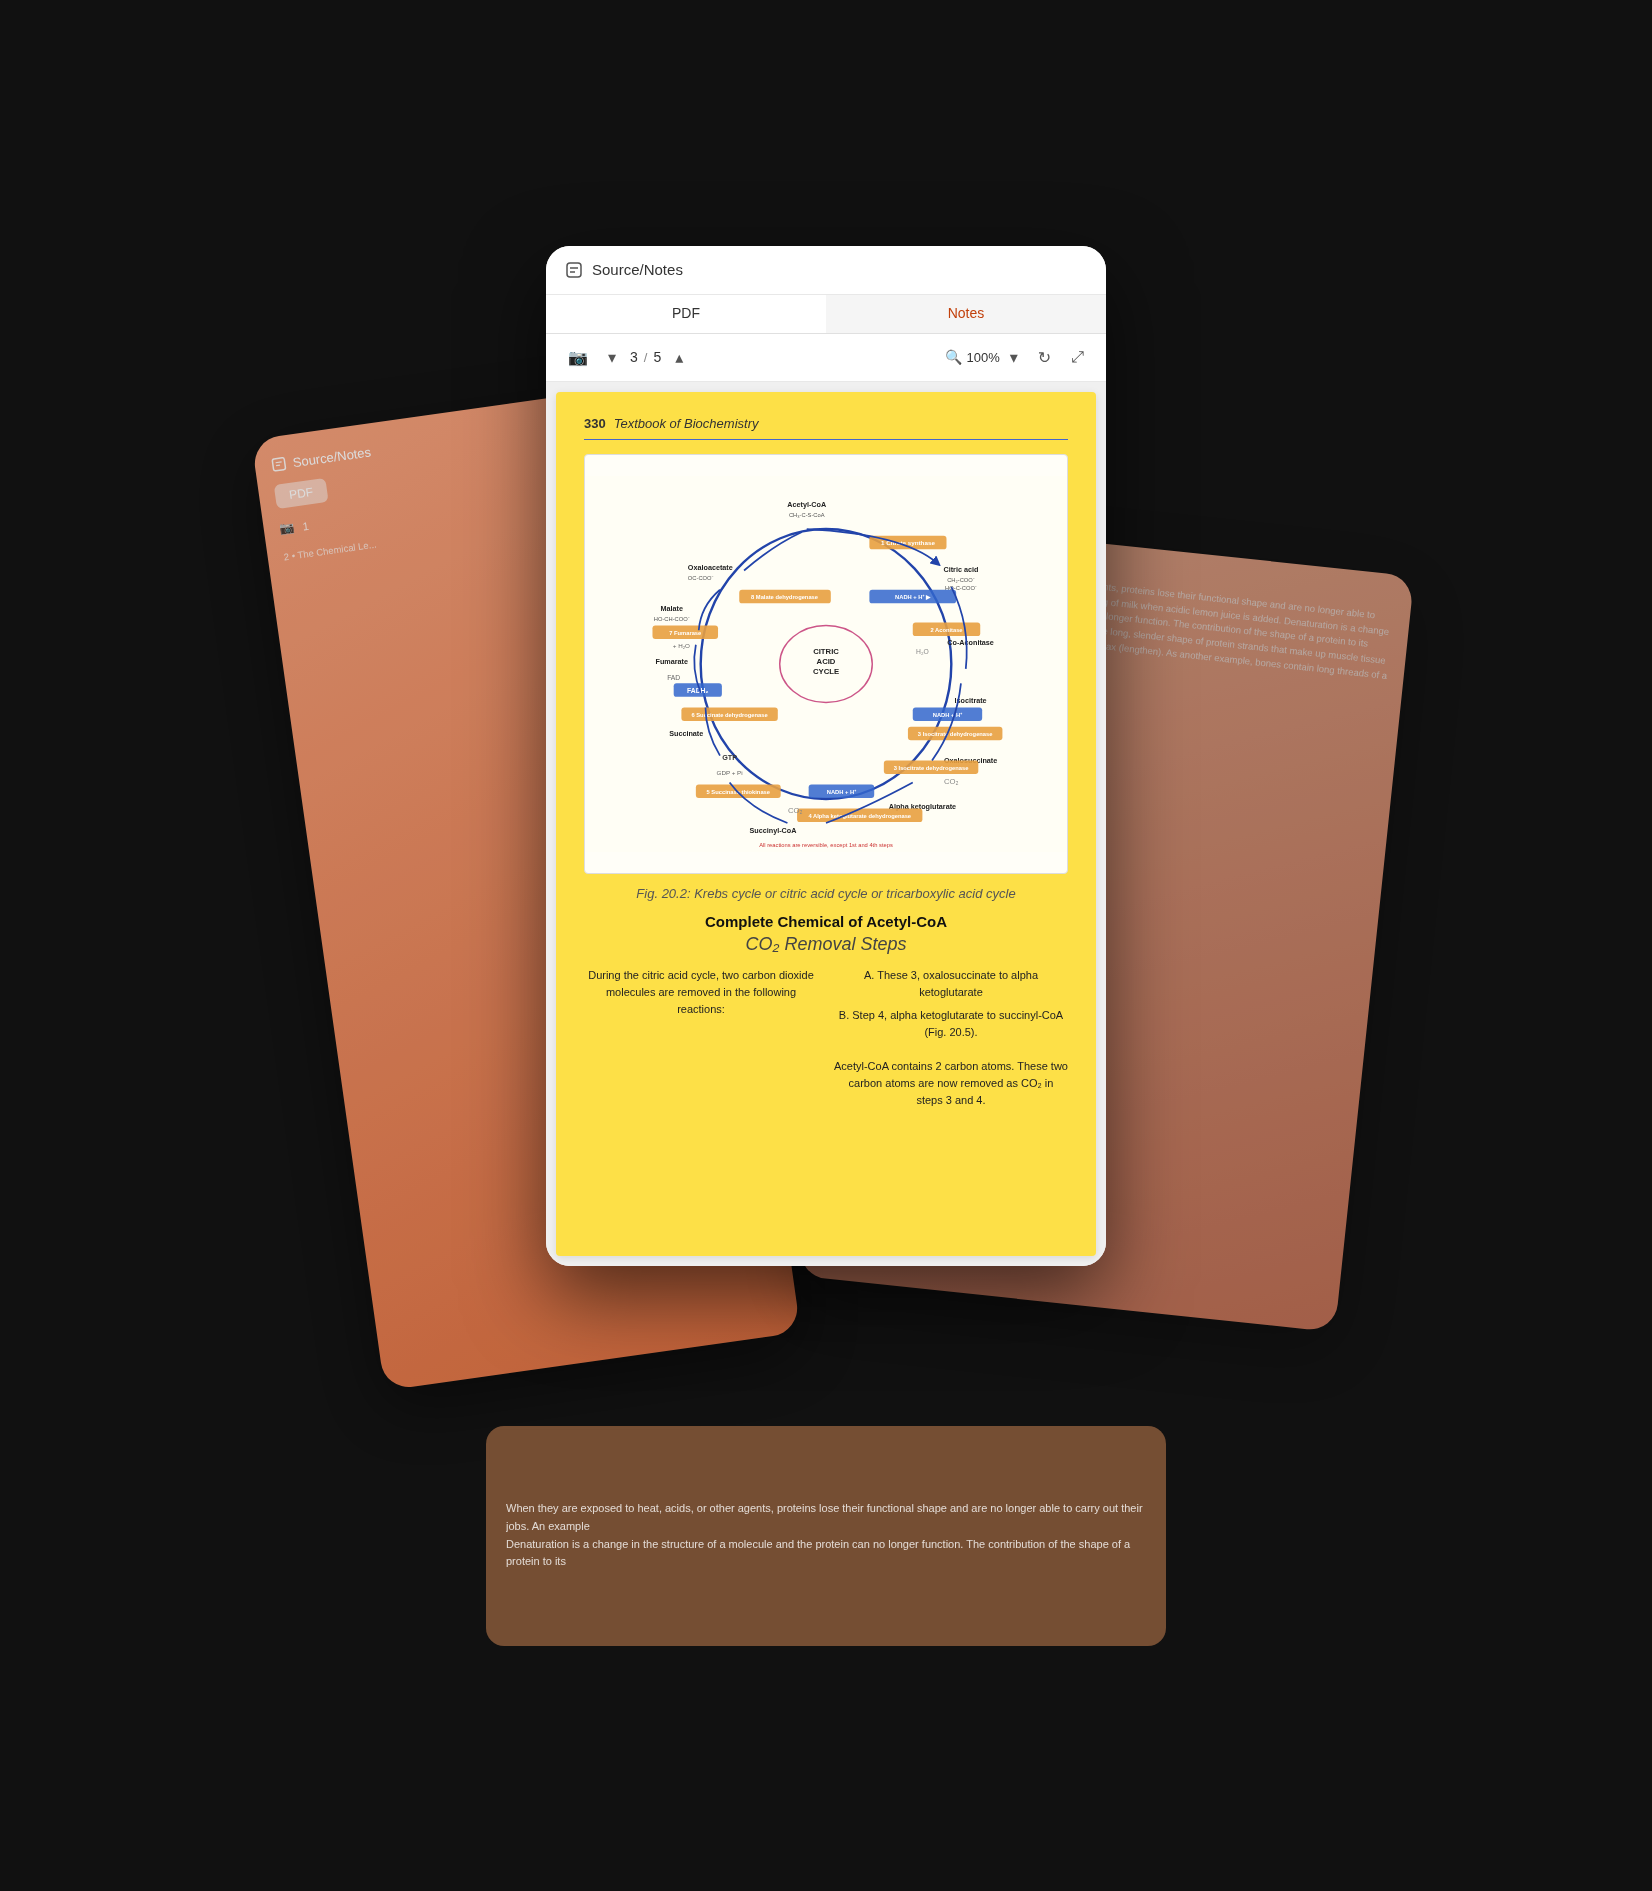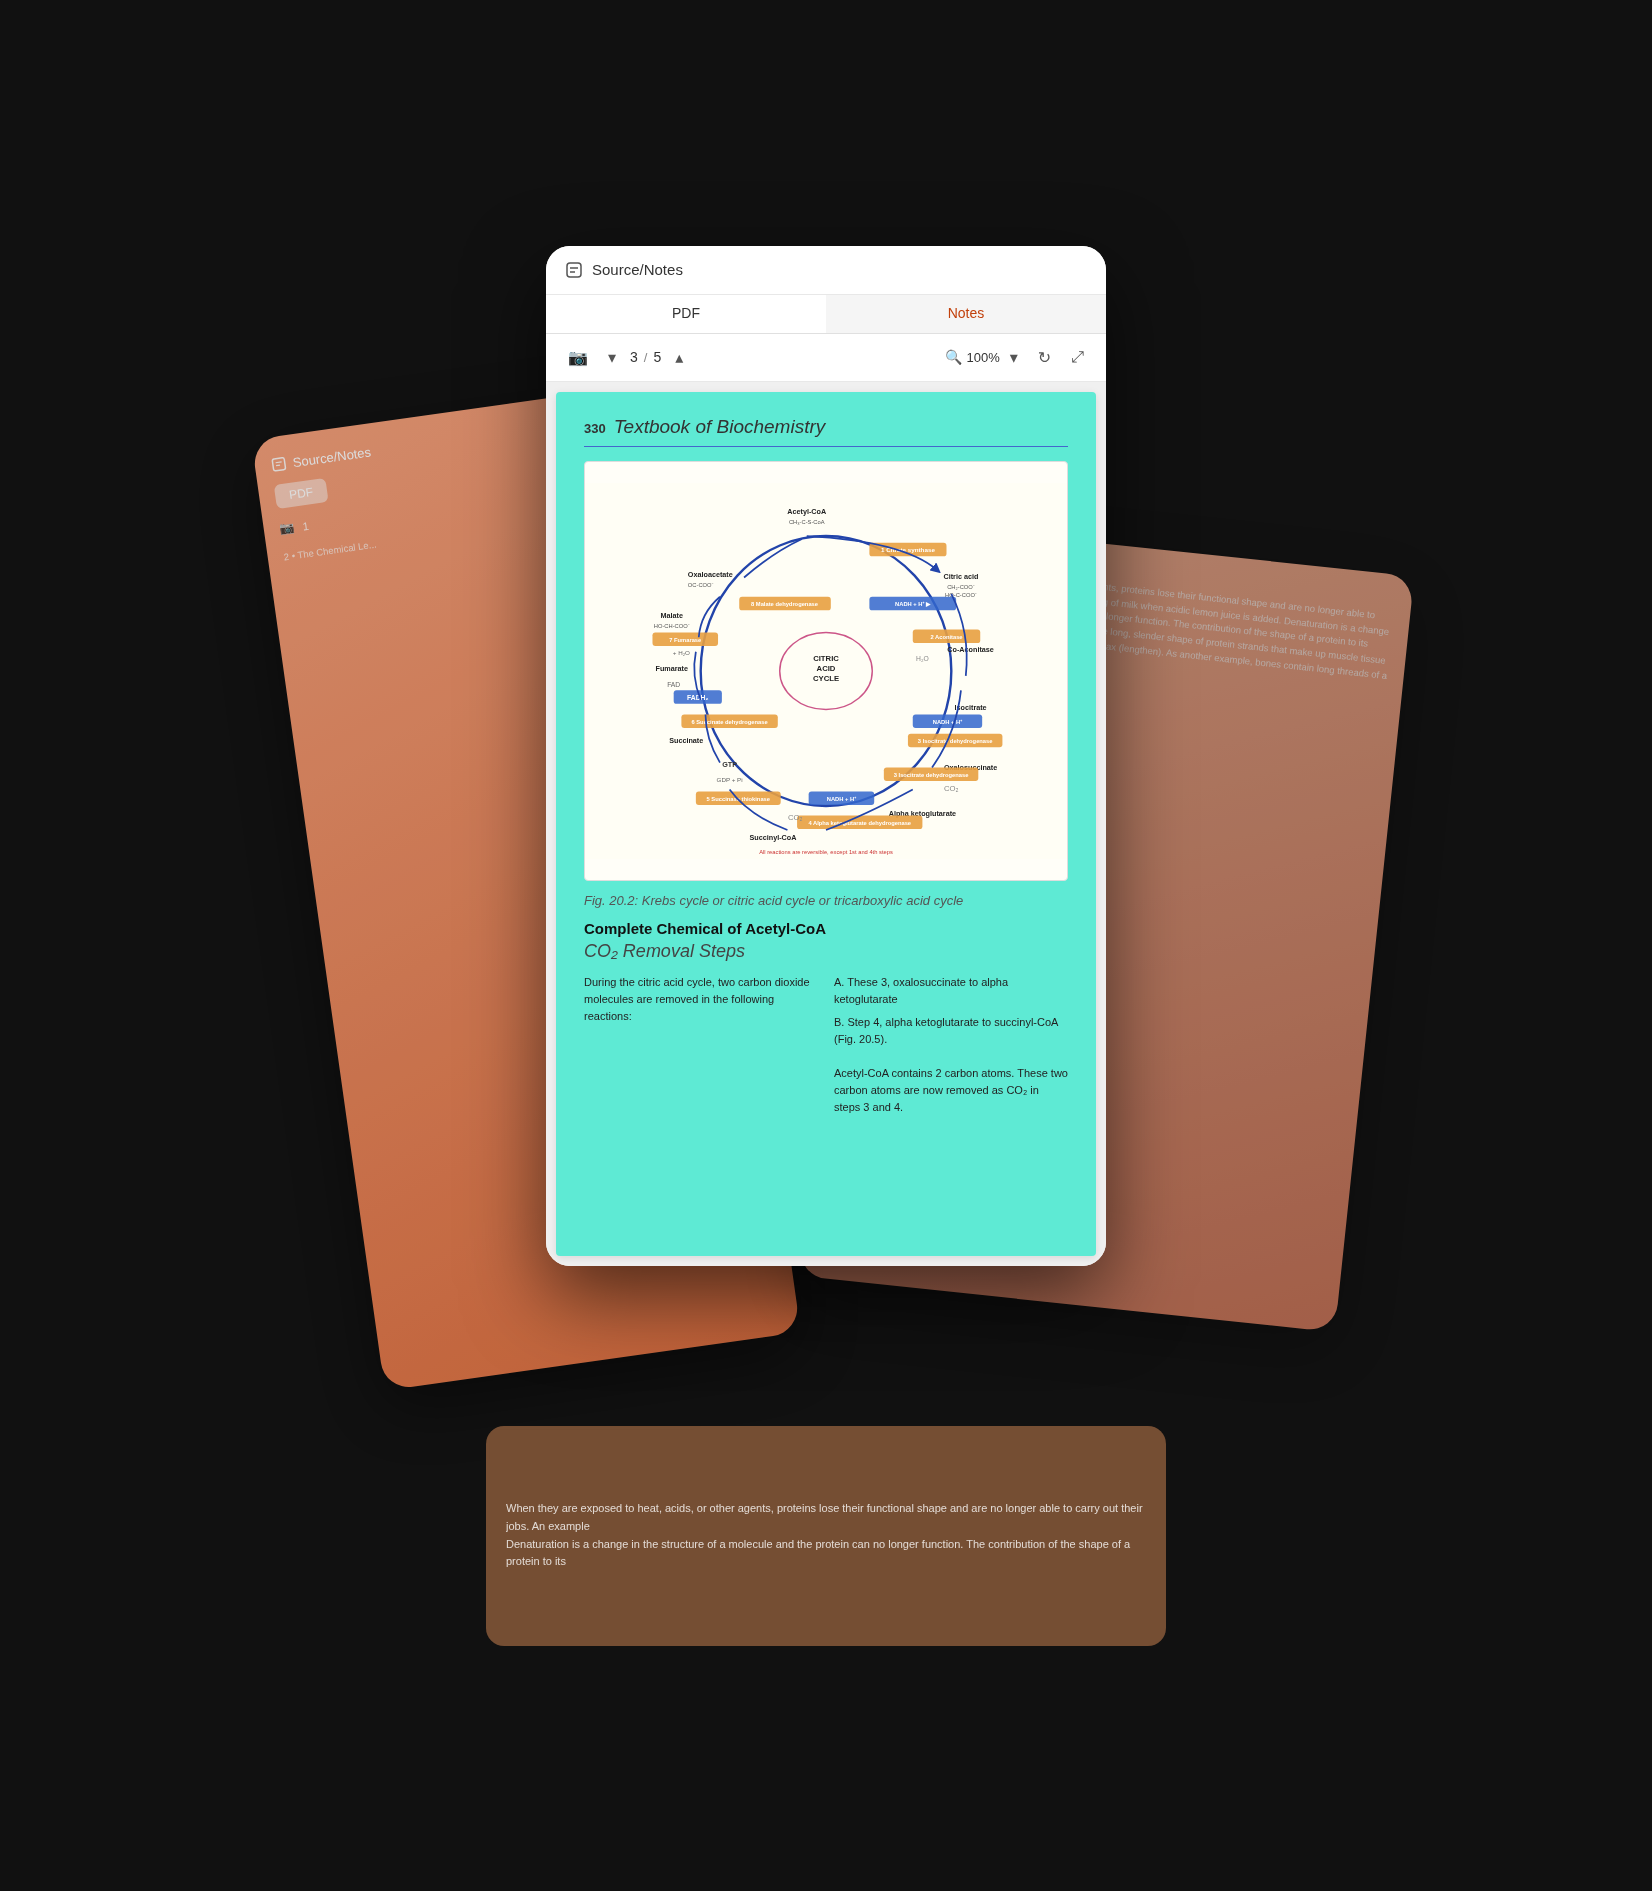--- a/index.html
+++ b/index.html
@@ -186,47 +186,48 @@
     .pdf-content {
       flex: 1;
       overflow: hidden;
       background: #f0f0f0;
       padding: 10px;
       display: flex;
       flex-direction: column;
     }
 
     .pdf-page {
-      background: #5eead4;
+      background: #fde047;
       flex: 1;
       border-radius: 4px;
       box-shadow: 0 2px 8px rgba(0,0,0,0.1);
       padding: 24px 28px;
       overflow: hidden;
       display: flex;
       flex-direction: column;
+      text-align: center;
     }
 
     .pdf-header {
       display: flex;
       align-items: baseline;
       gap: 8px;
       margin-bottom: 14px;
       padding-bottom: 8px;
       border-bottom: 1.5px solid #4466cc;
     }
 
     .pdf-page-num {
       font-size: 13px;
       font-weight: 700;
       color: #333;
     }
 
     .pdf-book-title {
-      font-size: 19px;
+      font-size: 13px;
       font-style: italic;
       color: #333;
     }
 
     
     .krebs-container {
       width: 100%;
       flex: 1;
       max-height: 420px;
       min-height: 300px;

